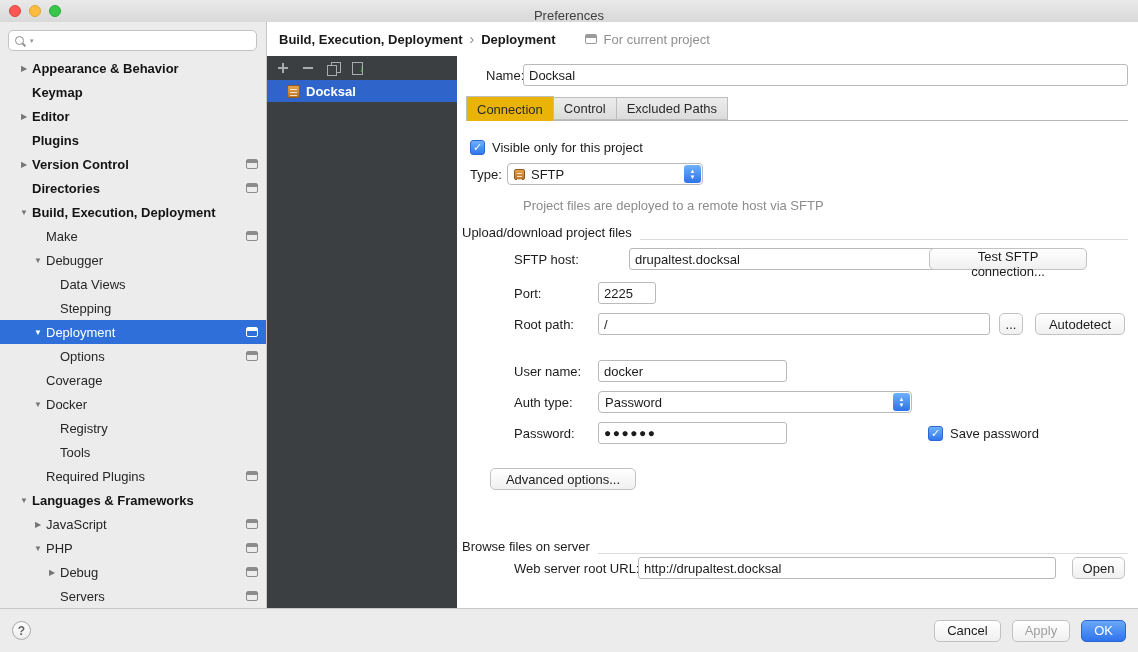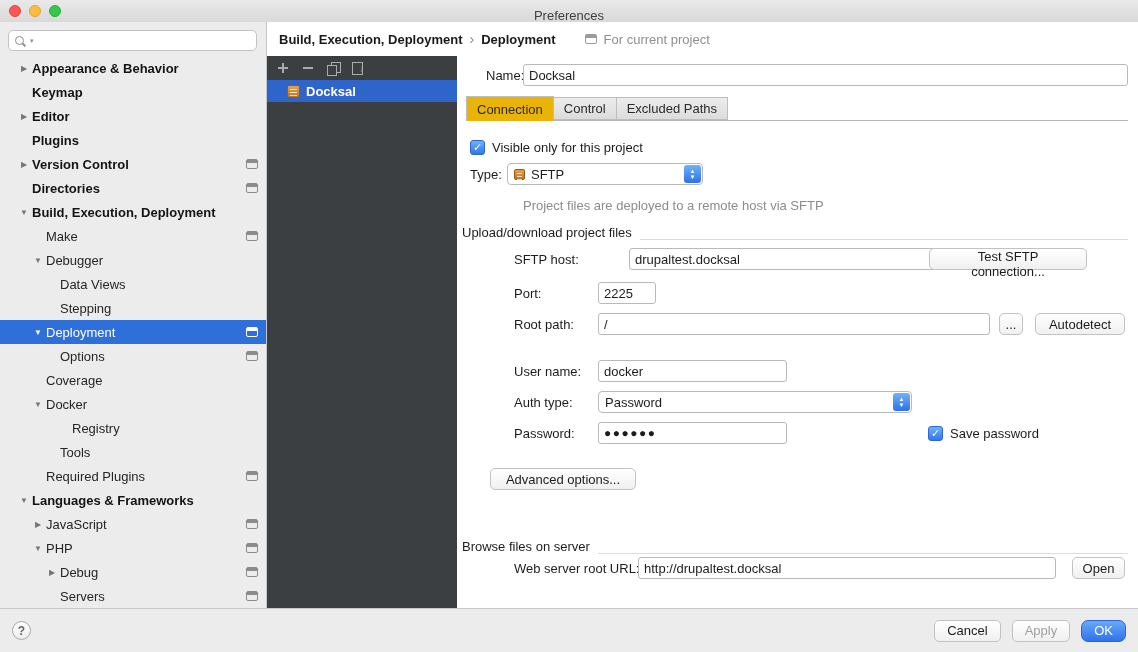--- a/index.html
+++ b/index.html
@@ -68,21 +68,21 @@
   .row{position:absolute;left:0;right:0;height:22px;}
   .al{position:absolute;top:0;height:22px;display:flex;align-items:center;}
   .lbl{color:#1c1c1c;white-space:nowrap;}
   .field{position:absolute;top:0;height:22px;border:1px solid #b9b9b9;border-radius:3px;background:#fff;
     padding:0 5px;font:13px "Liberation Sans",sans-serif;color:#1c1c1c;outline:none;}
   .field.pw{font-size:12px;letter-spacing:1.5px;}
   .btn{height:22px;border:1px solid #c2c2c2;border-radius:5px;background:linear-gradient(#ffffff,#f0f0f0);
     font:13px "Liberation Sans",sans-serif;color:#1c1c1c;padding:0 12px;}
   .btn.abs{position:absolute;top:0;}
   .btn.disabled{color:#9f9f9f;}
-  .btn.primary{background:linear-gradient(#69a8f8,#2e73eb);border-color:#2a66d4;color:#fff;border-radius:7px;}
+  .btn.primary{background:linear-gradient(#69a8f8,#2e73eb);border-color:#2a66d4;color:#fff;}
   .tabs{position:absolute;left:9px;top:40px;height:25px;display:flex;z-index:2;}
   .tab{height:23px;margin-top:1px;padding:0 10px;display:flex;align-items:center;font-size:13px;color:#2b2b2b;
     border:1px solid #bdbdbd;margin-right:-1px;background:linear-gradient(#ececec,#dcdcdc);cursor:default;}
   .tab.active{height:25px;margin-top:0;background:#eab308;border-bottom:none;z-index:3;}
   .tabline{position:absolute;left:9px;right:10px;top:64px;height:1px;background:#b6b6b6;z-index:1;}
   .cb{width:15px;height:15px;border-radius:3px;background:linear-gradient(#6db1fb,#3276ee);border:1px solid #2c67d4;
     display:inline-flex;align-items:center;justify-content:center;color:#fff;font-size:11px;font-weight:bold;flex:0 0 15px;}
   .cb::after{content:"\2713";}
   .cb-label{margin-left:7px;}
   .combo{position:absolute;top:0;height:22px;border:1px solid #b9b9b9;border-radius:4px;background:#fff;
@@ -178,21 +178,21 @@
         <span class="proj-icon"></span>
       </div>
       <div class="tree-row" style="padding-left: 30px; text-align: right;">
         <span class="tree-arrow"></span>
         <span class="tree-label">Coverage</span>
       </div>
       <div class="tree-row" style="padding-left: 30px;">
         <span class="tree-arrow">▼</span>
         <span class="tree-label">Docker</span>
       </div>
-      <div class="tree-row" style="padding-left: 44px; margin-left: 12px;">
+      <div class="tree-row" style="padding-left: 44px;">
         <span class="tree-arrow"></span>
         <span class="tree-label">Registry</span>
       </div>
       <div class="tree-row" style="padding-left: 44px;">
         <span class="tree-arrow"></span>
         <span class="tree-label">Tools</span>
       </div>
       <div class="tree-row" style="padding-left: 30px;">
         <span class="tree-arrow"></span>
         <span class="tree-label">Required Plugins</span>

